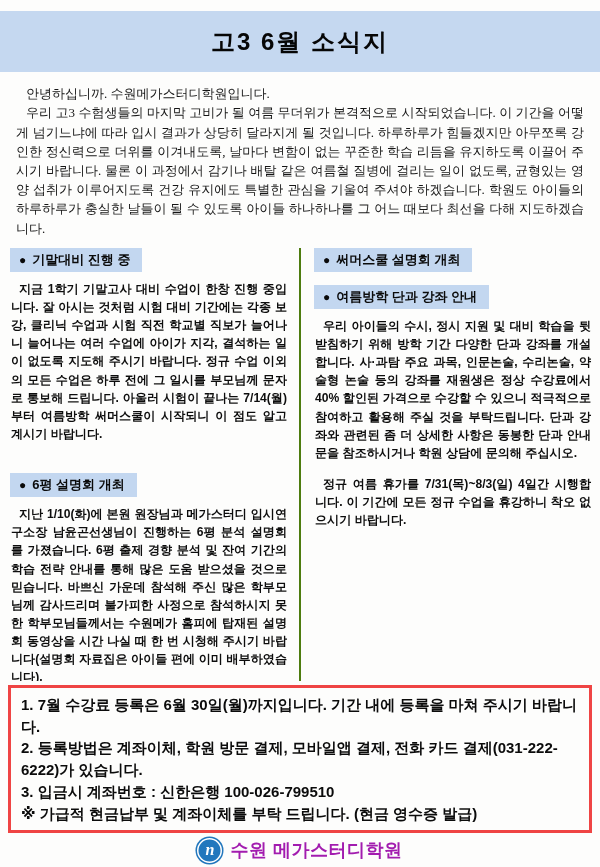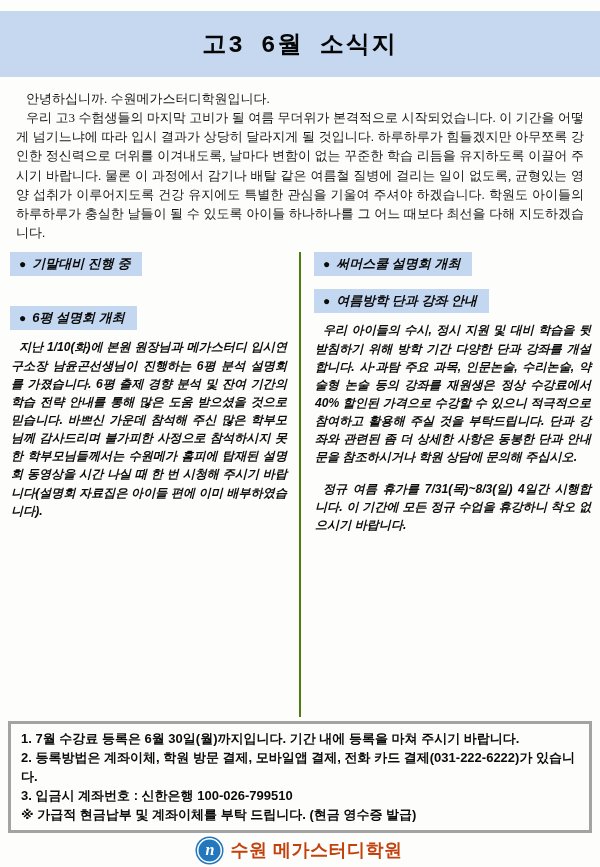--- a/index.html
+++ b/index.html
@@ -14,40 +14,40 @@
     width:600px;height:867px;
     background:#fdfdfc;
     display:flex;flex-direction:column;
     box-sizing:border-box;
   }
   
   .title-band{
     margin-top:11px;
     background:#c5d8f0;
     height:68px;
-    display:flex;align-items:center;justify-content:center;font-family:Liberation Mono, monospace;
+    display:flex;align-items:center;justify-content:center;
   }
   .page-title{
     font-size:24px;font-weight:bold;color:#060606;letter-spacing:2px;
   }
   
   .intro{
     padding:12px 16px 4px 16px;
     font-family:"Liberation Serif","DejaVu Serif",serif;
     font-size:13px;line-height:1.48;text-align:justify;color:#151515;
   }
   .intro p{margin:0;text-indent:10px;}
   
   .columns{
     display:flex;
     height:488px;overflow:hidden;
     padding:6px 8px 0 10px;
     box-sizing:border-box;
   }
-  .col{flex:1;min-width:0;font-style:italic;}
+  .col{flex:1;min-width:0;}
   .col-left{padding-right:11px;}
   .col-right{padding-left:13px;border-left:2px solid #4d7c0f;}
   section{display:block;}
   .sec-mb-lg{margin-bottom:30px;}
   .sec-mb-sm{margin-bottom:13px;}
   .sec-header{
     display:inline-block;
     background:#c3d7f0;
     padding:3px 12px 3px 9px;
     font-size:13px;font-weight:bold;color:#0a0a0a;
@@ -55,42 +55,42 @@
   }
   .sec-header .bullet{font-size:12px;margin-right:6px;}
   .sec-body{
     margin:8px 1px 0 1px;
     font-size:12.1px;font-weight:bold;line-height:1.5;
     text-align:justify;text-indent:8px;color:#0d0d0d;
   }
   
   .notice-box{
     margin:4px 8px 0 8px;
-    border:3px solid #a3a3a3;
+    border:3px solid #ef4444;
     background:#fdfdfc;
     padding:6px 10px 5px 10px;
-    font-size:13px;font-weight:bold;line-height:1.46;color:#0b0b0b;
+    font-size:15px;font-weight:bold;line-height:1.46;color:#0b0b0b;
   }
   .notice-line{margin:0;}
   
   .footer{
     flex:1;
     display:flex;align-items:center;justify-content:center;gap:8px;
     min-height:34px;
   }
   .logo-circle{
     width:25px;height:25px;border-radius:50%;
     background:#2277bd;color:#ffffff;
     display:flex;align-items:center;justify-content:center;
     font-family:"Liberation Serif","DejaVu Serif",serif;
     font-style:italic;font-weight:bold;font-size:16px;
     box-shadow:inset 0 0 0 1.5px #ffffff, 0 0 0 1.5px #2277bd;
   }
   .academy-name{
-    font-size:18px;font-weight:bold;color:#c2410c;letter-spacing:0.5px;
+    font-size:18px;font-weight:bold;color:#a21caf;letter-spacing:0.5px;
   }
 </style>
 </head>
 <body>
 
 <div class="page">
 
   <div class="title-band">
     <div class="page-title">고3 6월 소식지</div>
   </div>
@@ -100,20 +100,21 @@
     <p>우리 고3 수험생들의 마지막 고비가 될 여름 무더위가 본격적으로 시작되었습니다.  이 기간을 어떻게 넘기느냐에 따라 입시 결과가 상당히 달라지게 될 것입니다.  하루하루가 힘들겠지만 아무쪼록 강인한 정신력으로 더위를 이겨내도록, 날마다 변함이 없는 꾸준한 학습 리듬을 유지하도록 이끌어 주시기 바랍니다.  물론 이 과정에서 감기나 배탈 같은 여름철 질병에 걸리는 일이 없도록, 균형있는 영양 섭취가 이루어지도록 건강 유지에도 특별한 관심을 기울여 주셔야 하겠습니다.  학원도 아이들의 하루하루가 충실한 날들이 될 수 있도록 아이들 하나하나를 그 어느 때보다 최선을 다해 지도하겠습니다.</p>
   </div>
 
   <div class="columns">
 
     <div class="col col-left">
       <section class="sec-mb-lg">
         <div class="sec-header">
           <span class="bullet">●</span><span>기말대비 진행 중</span>
         </div>
+        <p class="sec-body">지금 1학기 기말고사 대비 수업이 한창 진행 중입니다.  잘 아시는 것처럼 시험 대비 기간에는 각종 보강, 클리닉 수업과 시험 직전 학교별 직보가 늘어나니 늘어나는 여러 수업에 아이가 지각, 결석하는 일이 없도록 지도해 주시기 바랍니다.  정규 수업 이외의 모든 수업은 하루 전에 그 일시를 부모님께 문자로 통보해 드립니다.  아울러 시험이 끝나는 7/14(월)부터 여름방학 써머스쿨이 시작되니 이 점도 알고 계시기 바랍니다.</p>
       </section>
 
       <section>
         <div class="sec-header">
           <span class="bullet">●</span><span>6평 설명회 개최</span>
         </div>
         <p class="sec-body">지난 1/10(화)에 본원 원장님과 메가스터디 입시연구소장 남윤곤선생님이 진행하는 6평 분석 설명회를 가졌습니다.  6평 출제 경향 분석 및 잔여 기간의 학습 전략 안내를 통해 많은 도움 받으셨을 것으로 믿습니다.  바쁘신 가운데 참석해 주신 많은 학부모님께 감사드리며 불가피한 사정으로 참석하시지 못한 학부모님들께서는 수원메가 홈피에 탑재된 설명회 동영상을 시간 나실 때 한 번 시청해 주시기 바랍니다(설명회 자료집은 아이들 편에 이미 배부하였습니다).</p>
       </section>
     </div>
 

